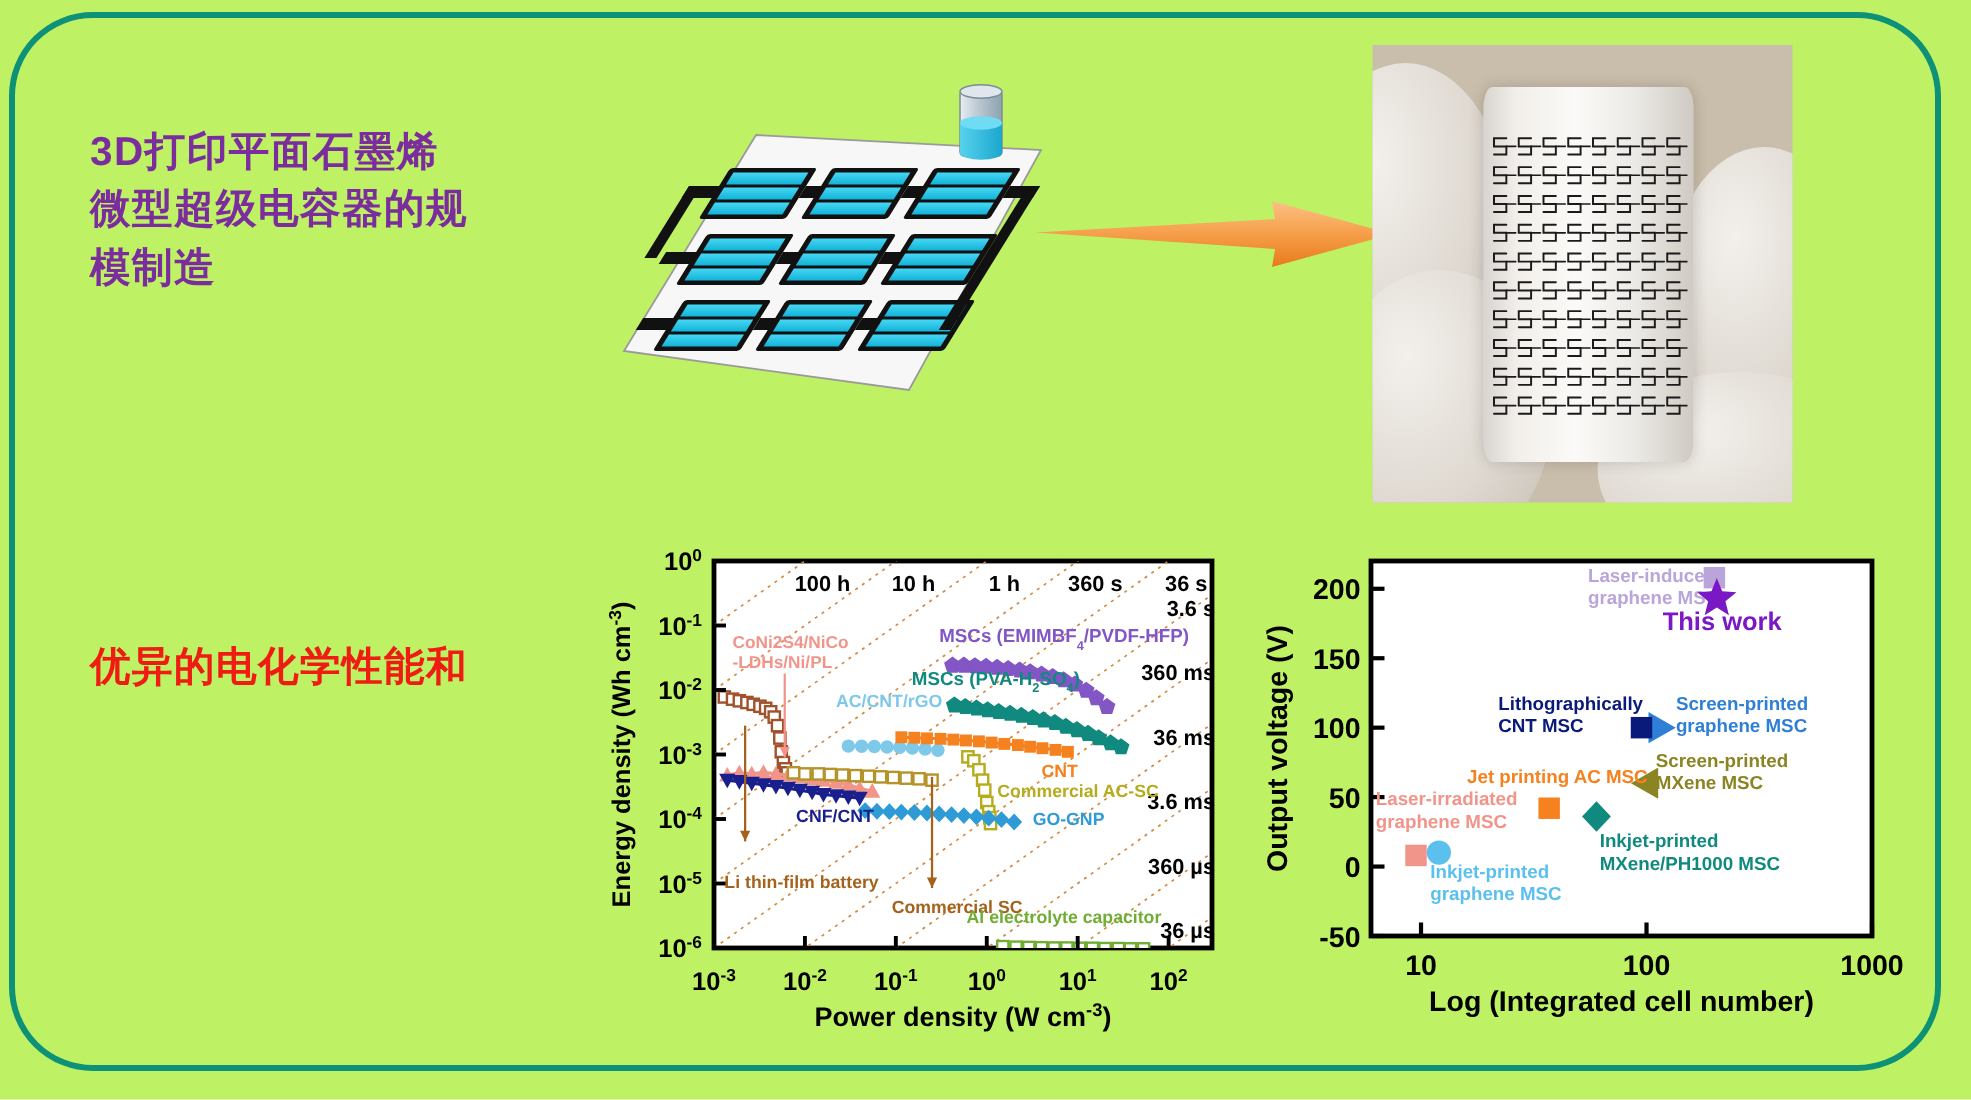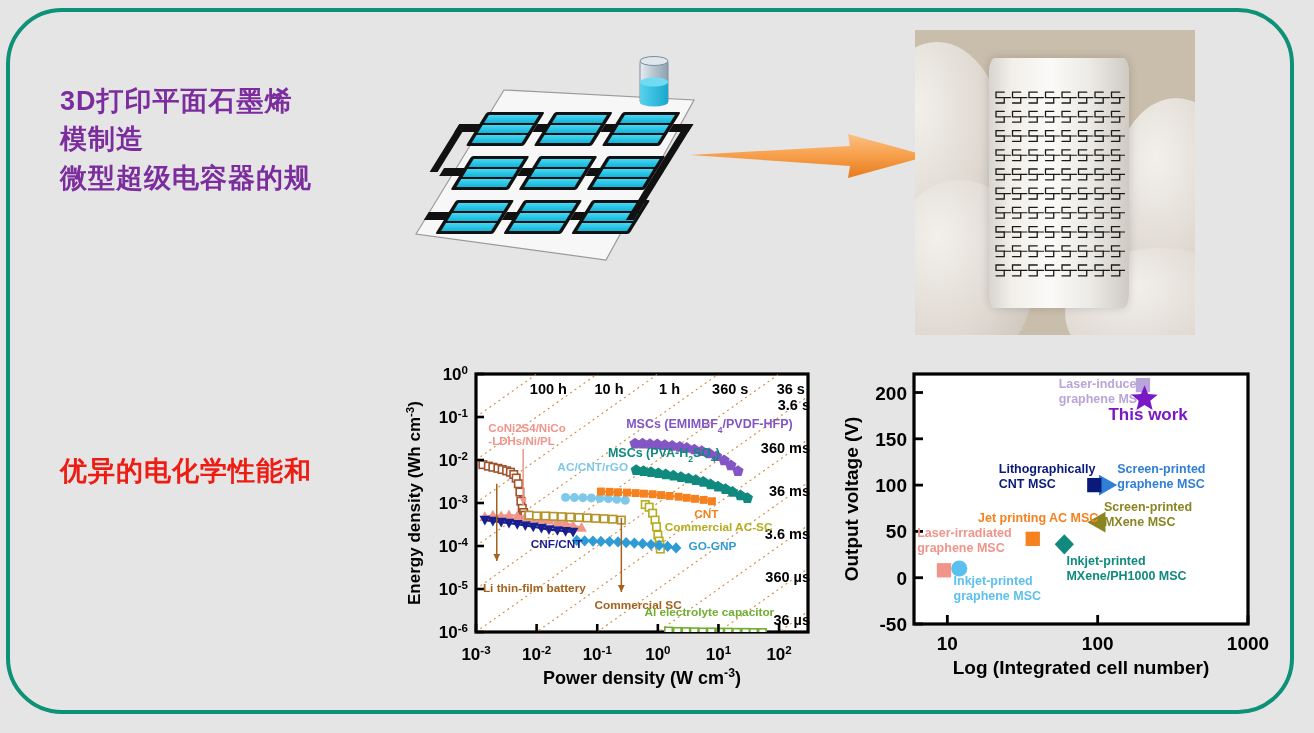--- a/index.html
+++ b/index.html
@@ -1,22 +1,22 @@
 <!DOCTYPE html>
 <html><head>
 <meta charset="utf-8">
 <style>
   html,body{margin:0;padding:0;background:#fff;}
   body{width:1314px;height:733px;font-family:"Liberation Sans",sans-serif;overflow:hidden;}
-  #root{position:relative;width:1314px;height:733px;background:#e5e5e5;}
+  #root{position:relative;width:1314px;height:733px;background:#bef264;}
   #frame{position:absolute;left:6px;top:8px;width:1288px;height:706px;border:4px solid #0d9177;border-radius:56px;box-sizing:border-box;}
 
   .cn-block{position:absolute;font-weight:bold;letter-spacing:1px;line-height:1.42;}
   #title-cn{left:60px;top:82px;width:350px;color:#7b2d9e;font-size:27px;}
-  #subtitle-cn{left:60px;top:452px;width:360px;color:#ee1c13;font-size:27px;}
+  #subtitle-cn{left:60px;top:425px;width:360px;color:#ee1c13;font-size:27px;}
   .cn-line{display:block;white-space:nowrap;}
 
   
   #schematic{position:absolute;left:404px;top:52px;width:300px;height:225px;}
   #arrow{position:absolute;left:690px;top:128px;width:250px;height:56px;}
 
   
   #photo{position:absolute;left:915px;top:30px;width:280px;height:305px;overflow:hidden;background:#c9bdab;}
   .finger{position:absolute;border-radius:50%;background:radial-gradient(ellipse at 35% 30%,#f3f0ec 0%,#ded8d0 55%,#c4bcb2 100%);}
   #film{position:absolute;left:74px;top:28px;width:140px;height:250px;
@@ -31,22 +31,22 @@
   .plotsvg{display:block;}
 </style>
 </head>
 <body>
 
 <div id="root">
   <div id="frame" style="border-color: rgb(13, 145, 119);"></div>
 
   <div id="title-cn" class="cn-block" style="color: rgb(123, 45, 158);">
     <span class="cn-line">3D打印平面石墨烯</span>
+    <span class="cn-line">微型超级电容器的规</span>
     <span class="cn-line">模制造</span>
-    <span class="cn-line">微型超级电容器的规</span>
   </div>
 
   <div id="subtitle-cn" class="cn-block" style="color: rgb(238, 28, 19);">
     <span class="cn-line">优异的电化学性能和</span>
   </div>
 
   <div id="schematic">
     <svg width="300" height="225" viewBox="0 0 300 225">
       <defs>
         <linearGradient id="cellg" x1="0" y1="0" x2="0" y2="1">

